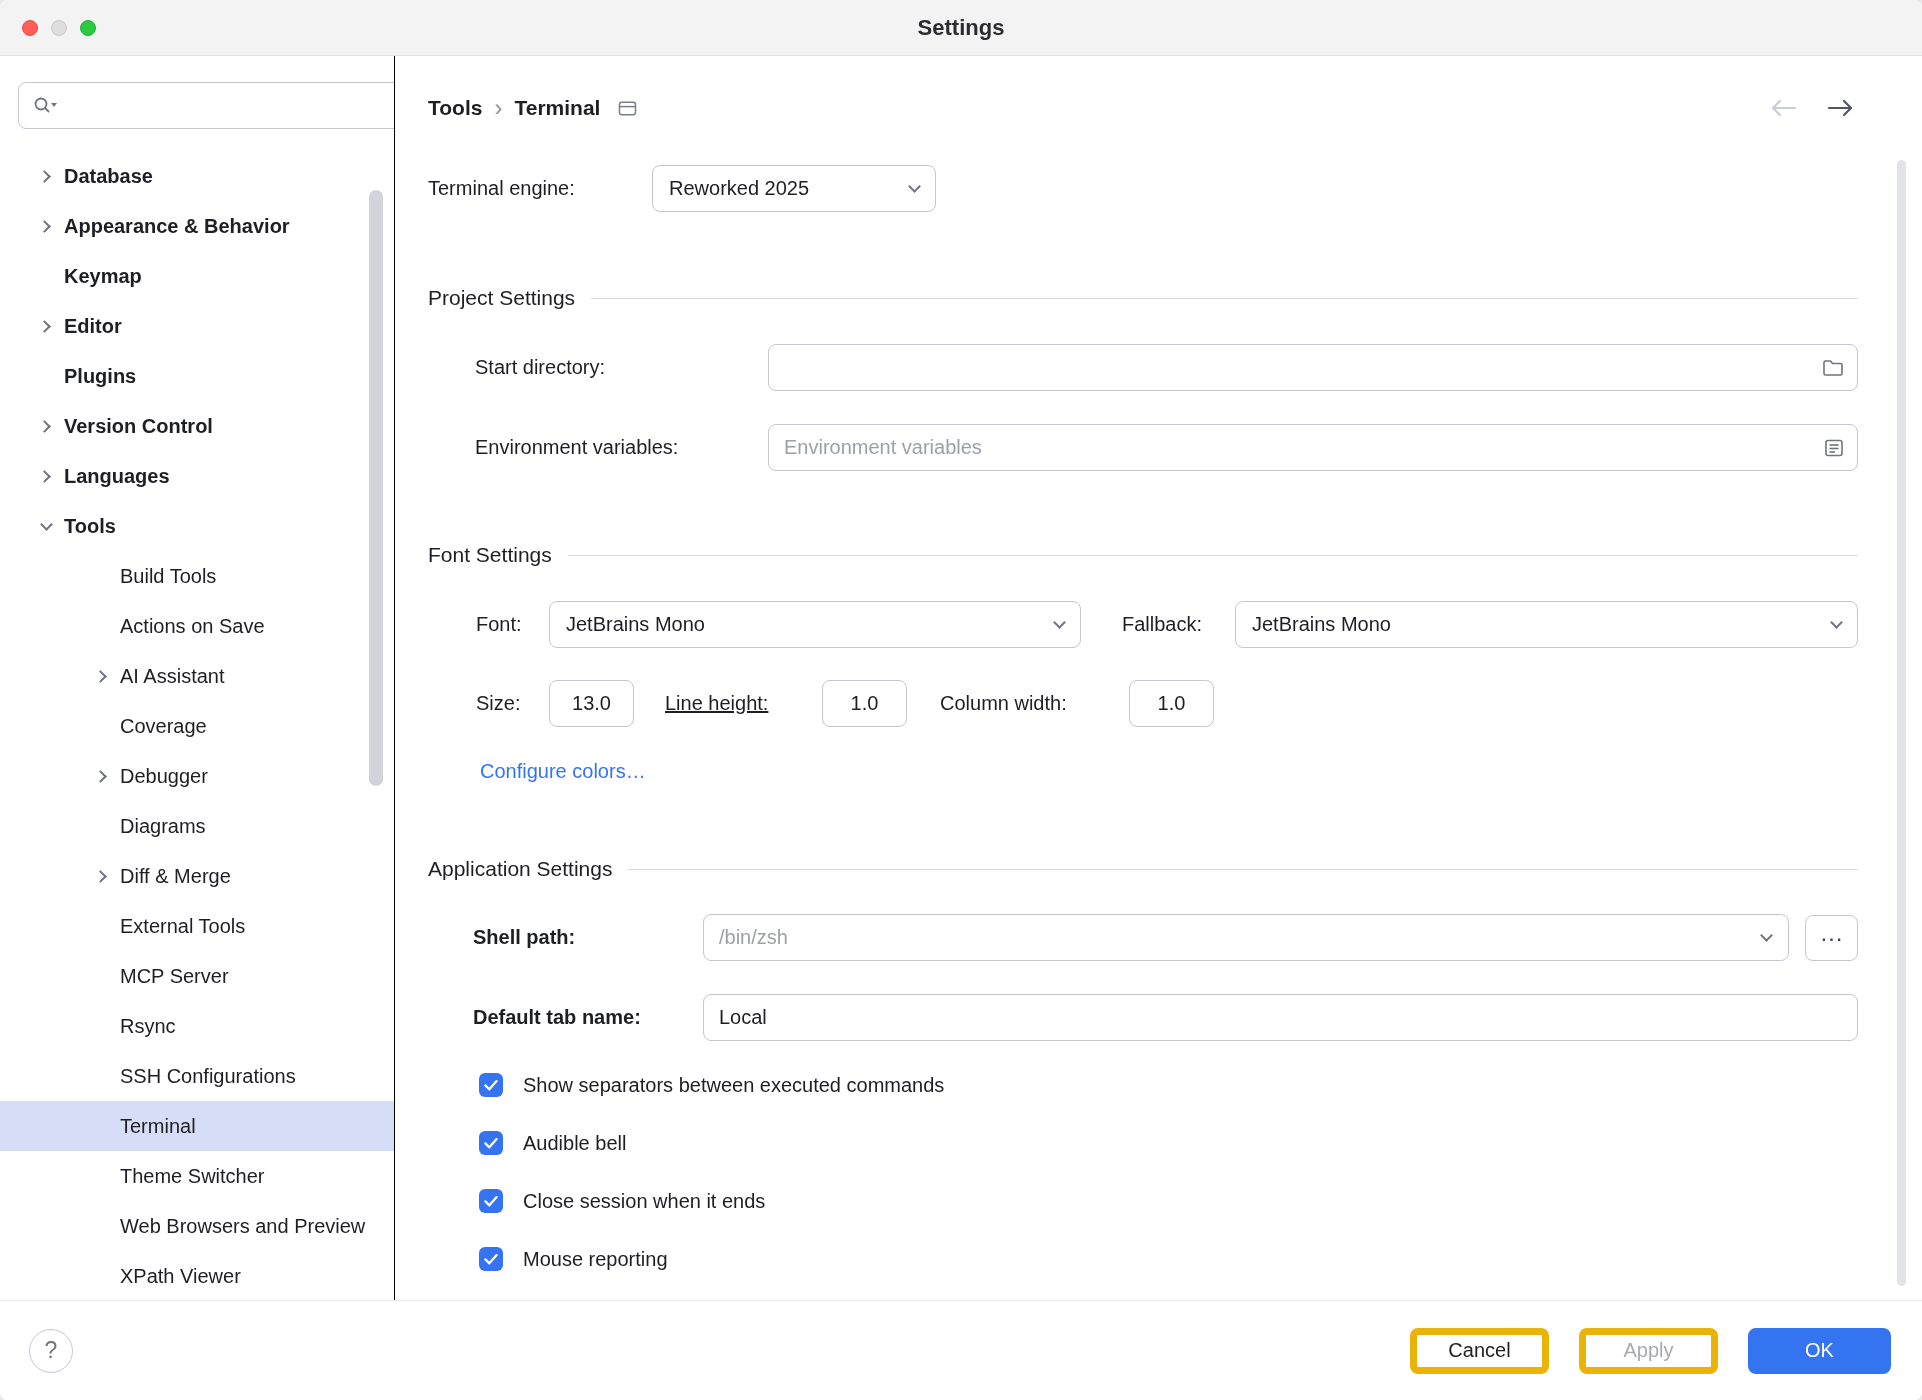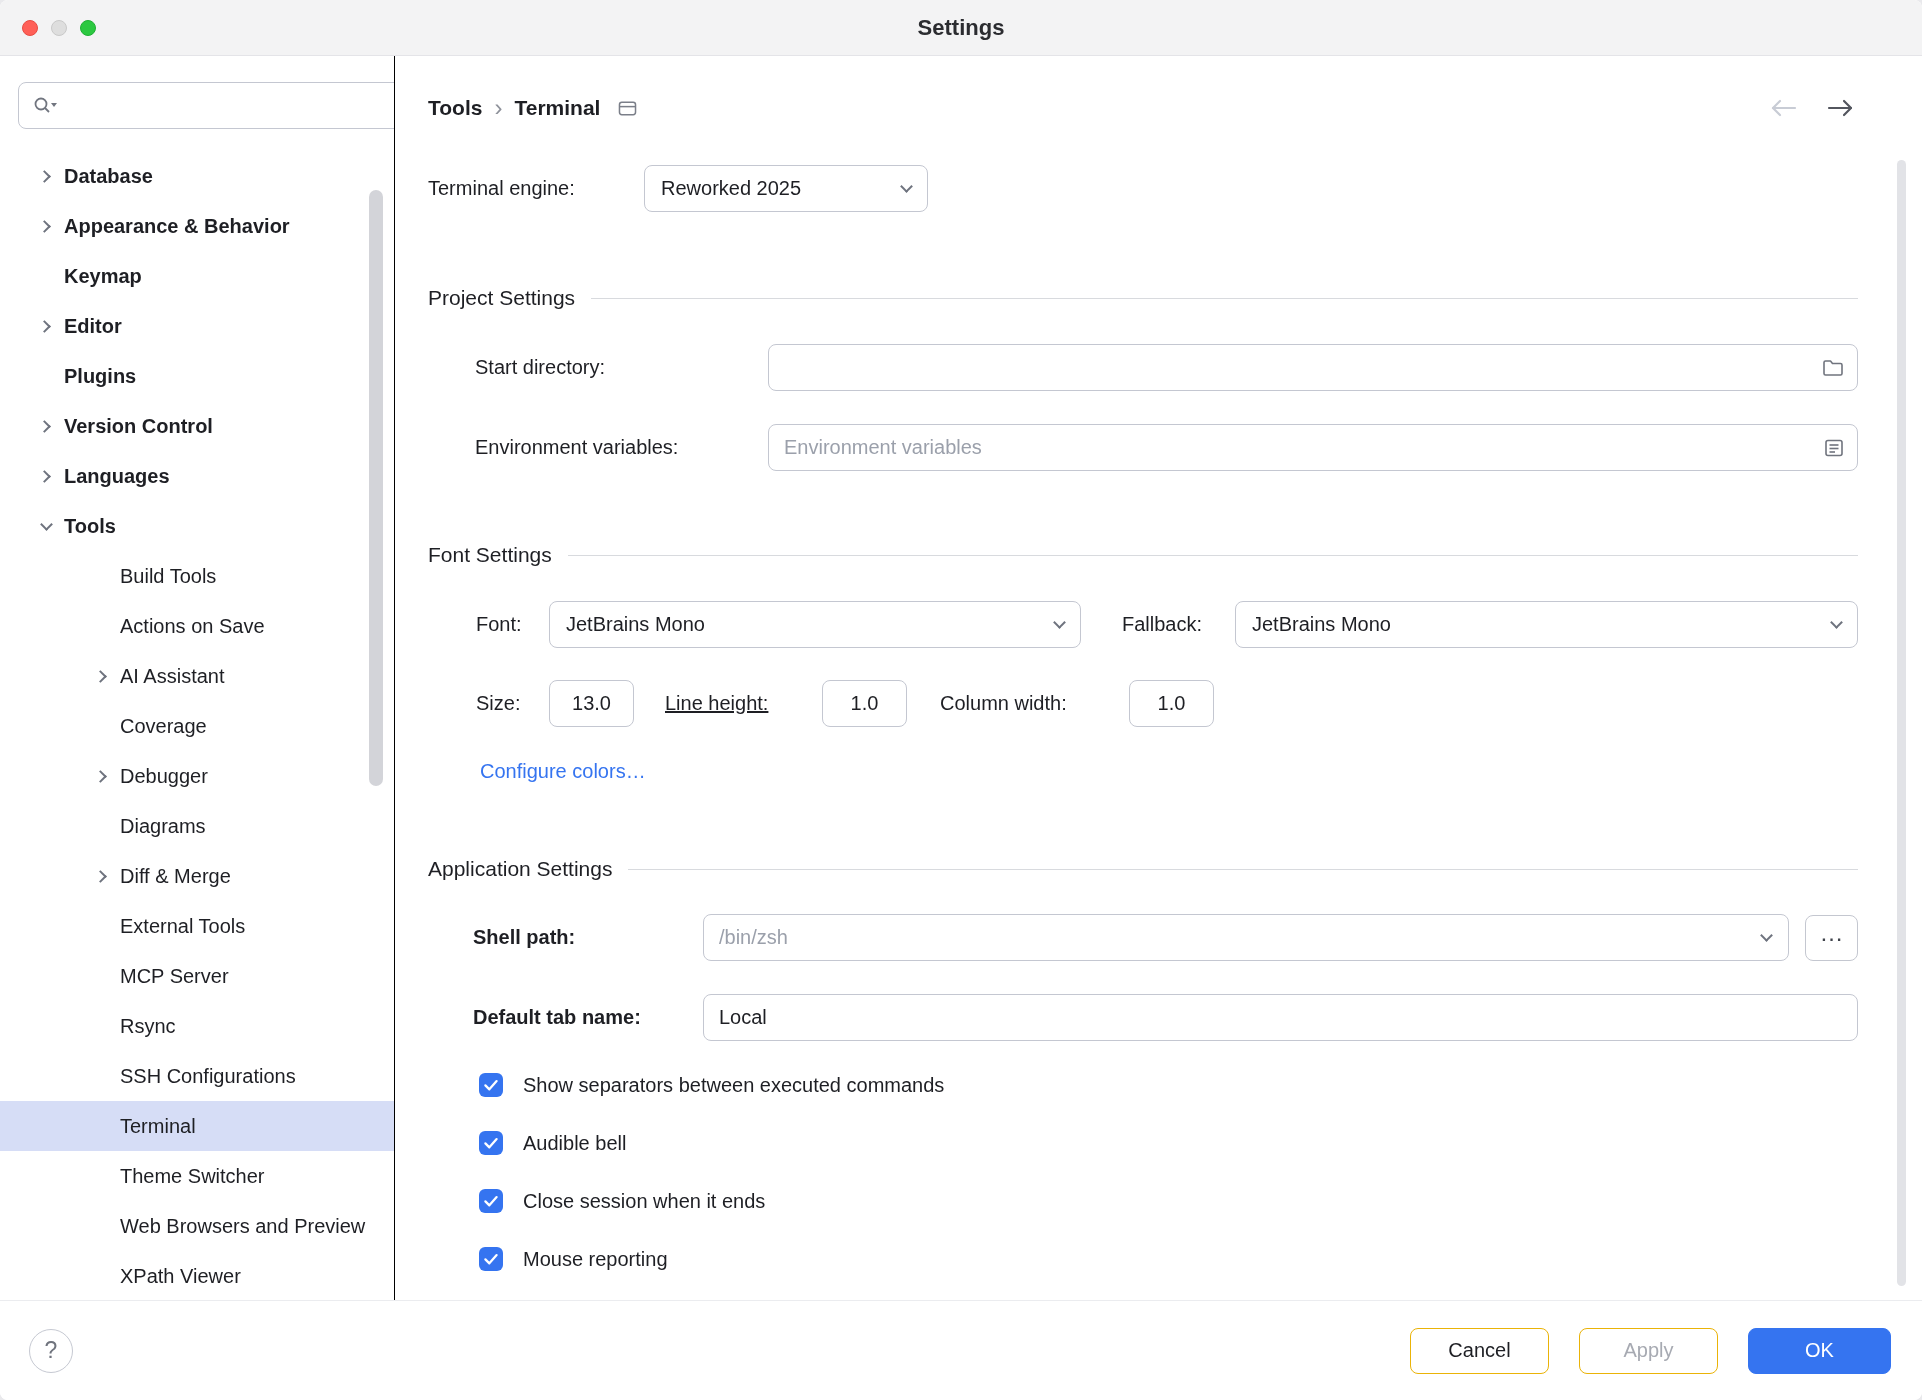--- a/index.html
+++ b/index.html
@@ -44,21 +44,21 @@
   .nav-arrows { display:flex; gap:24px; align-items:center; }
   .nav-arrow { width:34px; height:24px; display:flex; align-items:center; justify-content:center; }
   .nav-arrow.back { color:#c8ccd5; }
   .nav-arrow.fwd { color:#53565e; }
 
   .row, .form-row { display:flex; align-items:center; }
   .lbl { font-size:20px; color:#1e1f24; flex:none; }
   .engine-row { margin-top:31px; }
   .engine-lbl { width:216px; }
   .select { height:47px; border:1px solid #c4c7d1; border-radius:8px; background:#fff; display:flex; align-items:center; justify-content:space-between; padding:0 16px; font-size:20px; color:#1e1f24; gap:10px; }
-  .engine-select { width:284px; }
+  .engine-select { width:284px;margin-left:8px; }
   .dd-chev { width:9px; height:9px; border-right:2px solid #6e737e; border-bottom:2px solid #6e737e; transform:rotate(45deg); margin-top:-5px; flex:none; }
 
   .section-head { display:flex; align-items:center; height:28px; }
   .section-title { font-size:21px; color:#1e1f24; margin-right:16px; white-space:nowrap; }
   .section-rule { flex:1; height:1px; background:#d8dade; }
 
   .proj-row { margin-left:47px; }
   .lbl-proj { width:293px; }
   .app-row { margin-left:45px; }
   .lbl-app { width:230px;font-weight:bold; }
@@ -88,21 +88,21 @@
   .check-row { display:flex; align-items:center; height:58px; margin-left:51px; }
   .checkbox { width:24px; height:24px; border-radius:6px; background:#3574f0; flex:none; display:flex; align-items:center; justify-content:center; }
   .check-label { margin-left:20px; font-size:20px; color:#1e1f24; }
 
   .content-scroll { position:absolute; right:16px; top:104px; width:9px; height:1126px; border-radius:5px; background:#e2e3e7; }
 
   
   .footer { height:100px; flex:none; display:flex; align-items:center; padding:0 31px 0 29px; border-top:1px solid #ebecef; background:#fff; }
   .help-btn { width:44px; height:44px; border-radius:50%; border:1px solid #c6c9d2; color:#6f737d; font-size:23px; display:flex; align-items:center; justify-content:center; }
   .footer-buttons { margin-left:auto; display:flex; gap:30px; }
-  .btn { height:46px; min-width:139px; border-radius:8px; font-size:20px; font-family:inherit; display:flex; align-items:center; justify-content:center; padding:0 24px; border:1px solid #eab308; background:#fff; color:#1e1f24; }
+  .btn { height:46px; min-width:139px; border-radius:8px; font-size:20px; font-family:inherit; display:flex; align-items:center; justify-content:center; padding:0 24px; border:7px solid #eab308; background:#fff; color:#1e1f24; }
   .btn.apply { color:#a7aab2; }
   .btn.ok { background:#3574f0; border-color:#3574f0; color:#fff; min-width:143px;text-align:right; }
 
   svg { display:block; }
 </style>
 </head>
 <body>
 
 <div class="window">
 

